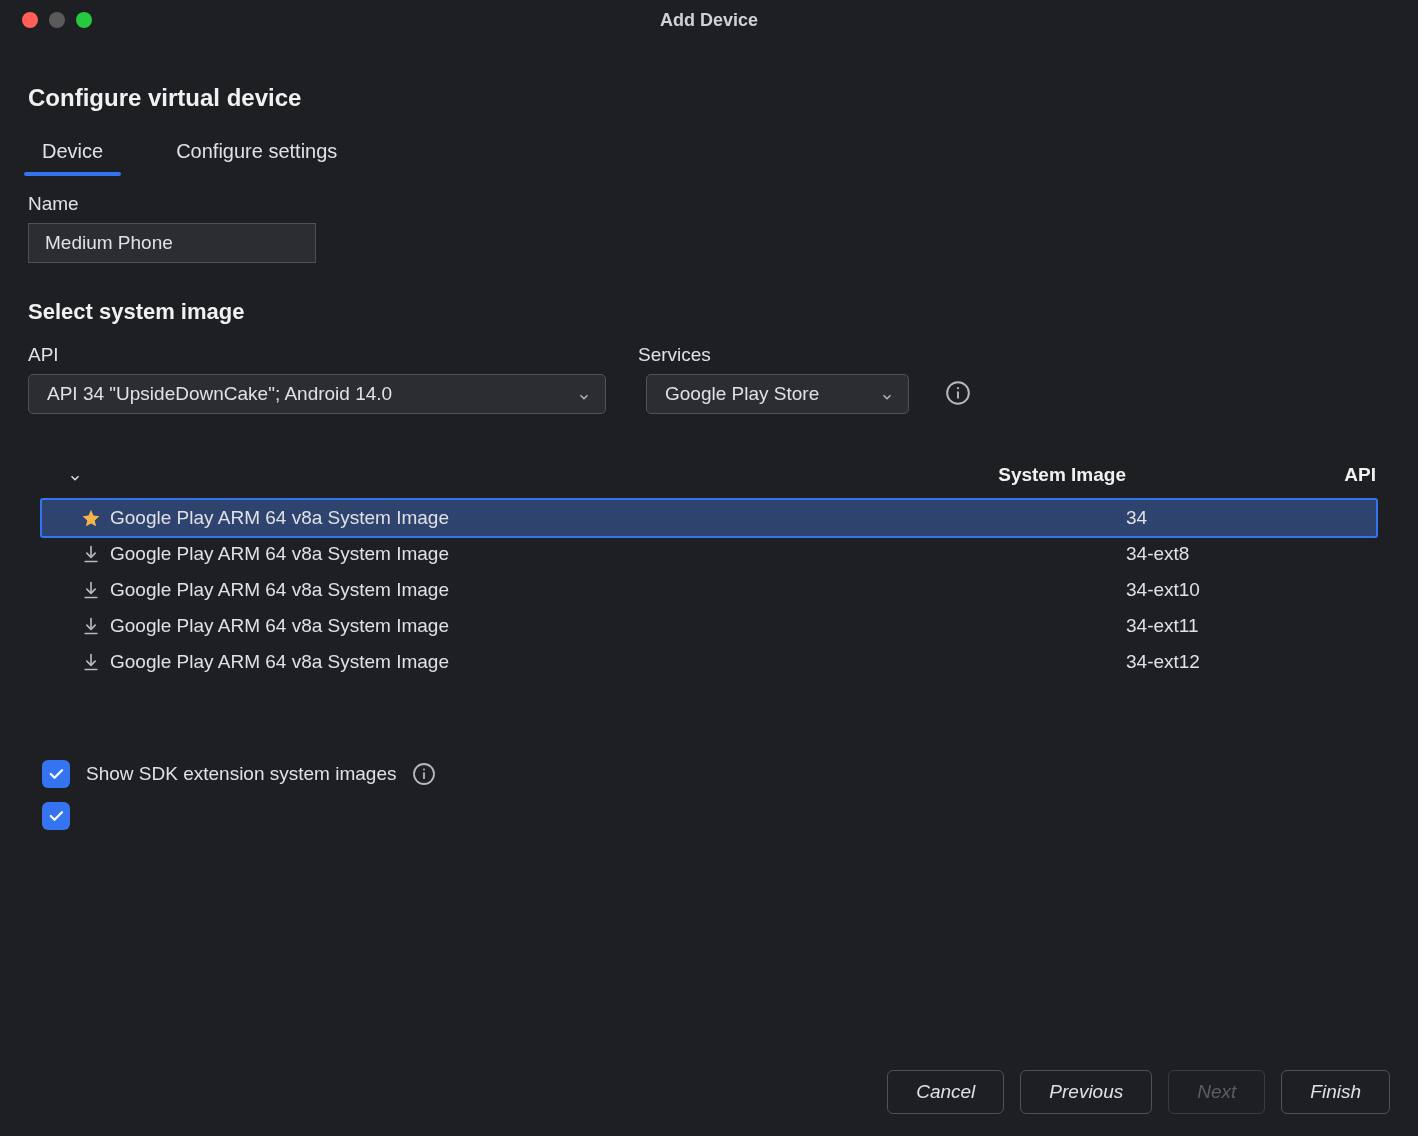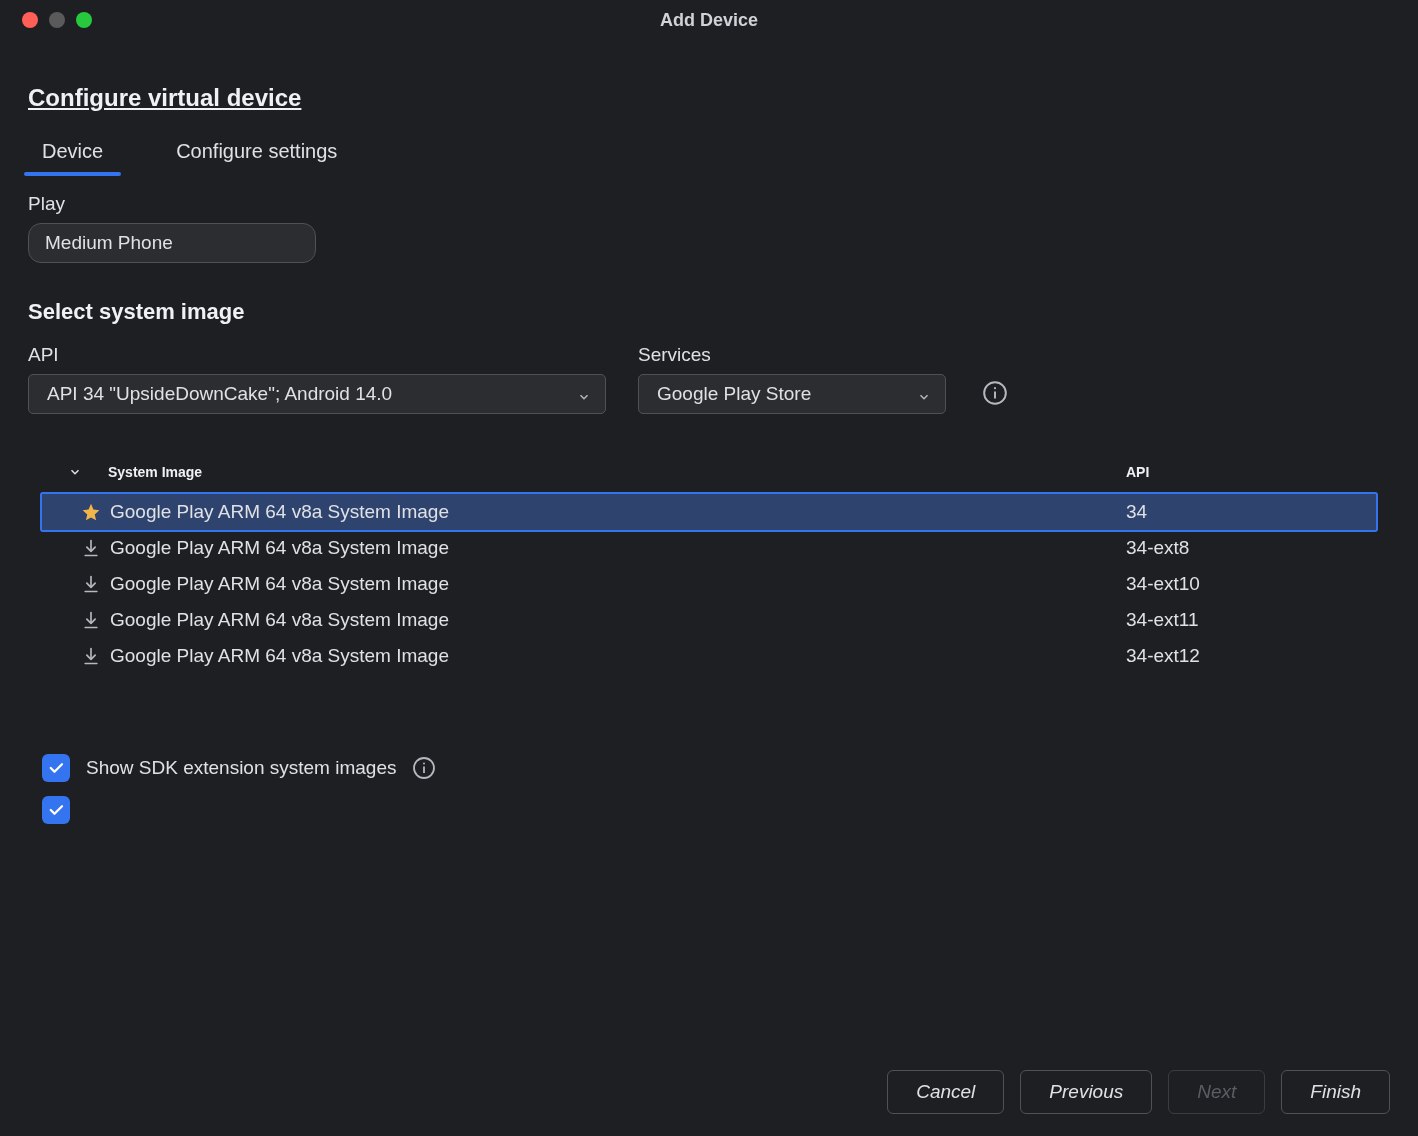--- a/index.html
+++ b/index.html
@@ -41,21 +41,20 @@
 }
 .content {
   padding: 24px 28px 0 28px;
 }
 .page-heading {
   font-size: 24px;
   font-weight: 700;
   color: #f0f1f3;
   margin-top: 20px;
   margin-bottom: 6px;
-  text-decoration: underline;
 }
 .tabs {
   display: flex;
   gap: 45px;
   margin-top: 22px;
 }
 .tab {
   font-size: 20px;
   padding: 6px 14px 12px 14px;
   color: #dfe1e5;
@@ -74,21 +73,21 @@
 }
 .field-label {
   font-size: 19px;
   color: #dfe1e5;
   margin-top: 18px;
 }
 .text-input {
   margin-top: 8px;
   background: #2b2d30;
   border: 1px solid #4e5157;
-  border-radius: 13px;
+  border-radius: 0;
   padding: 8px 16px;
   font-size: 19px;
   color: #dfe1e5;
   width: 288px;
   outline: none;
 }
 .section-heading {
   font-size: 22px;
   font-weight: 700;
   color: #f0f1f3;
@@ -108,21 +107,21 @@
   border-radius: 5px;
   padding: 8px 14px 8px 18px;
   font-size: 19px;
   color: #dfe1e5;
   display: flex;
   align-items: center;
   justify-content: space-between;
   cursor: pointer;
 }
 .select-api { width: 578px; }
-.select-services { width: 308px; }
+.select-services { width: 263px; margin-left: 8px; }
 .chevron-down {
   width: 14px;
   height: 14px;
   display: inline-block;
 }
 .chevron-down svg { width: 100%; height: 100%; }
 .info-icon {
   width: 26px;
   height: 26px;
   margin-left: 4px;
@@ -133,24 +132,25 @@
   align-self: flex-end;
 }
 .info-icon svg { width: 100%; height: 100%; }
 .table {
   margin-top: 44px;
   padding: 0 14px;
 }
 .table-header {
   display: flex;
   align-items: center;
-  font-size: 14px;
+  font-size: 19px;
   font-weight: 700;
   color: #f0f1f3;
   padding: 6px 0 14px 0;
+  text-align: right;
 }
 .col-expand { width: 66px; display: flex; justify-content: center; }
 .col-icon { width: 38px; display: flex; align-items: center; justify-content: center; }
 .col-name { flex: 1; }
 .col-api { width: 250px; }
 .table-row {
   display: flex;
   align-items: center;
   font-size: 19px;
   padding: 7px 0;
@@ -224,21 +224,21 @@
 </div>
 
 <div class="content">
   <div class="page-heading">Configure virtual device</div>
 
   <div class="tabs">
     <div class="tab active">Device</div>
     <div class="tab">Configure settings</div>
   </div>
 
-  <div class="field-label">Play</div>
+  <div class="field-label">Name</div>
   <input class="text-input" value="Medium Phone" style="">
 
   <div class="section-heading">Select system image</div>
 
   <div class="select-row">
     <div class="select-col">
       <div class="field-label" style="margin-top:0">API</div>
       <div class="select-box select-api">
         <span>API 34 "UpsideDownCake"; Android 14.0</span>
         <span class="chevron-down">

